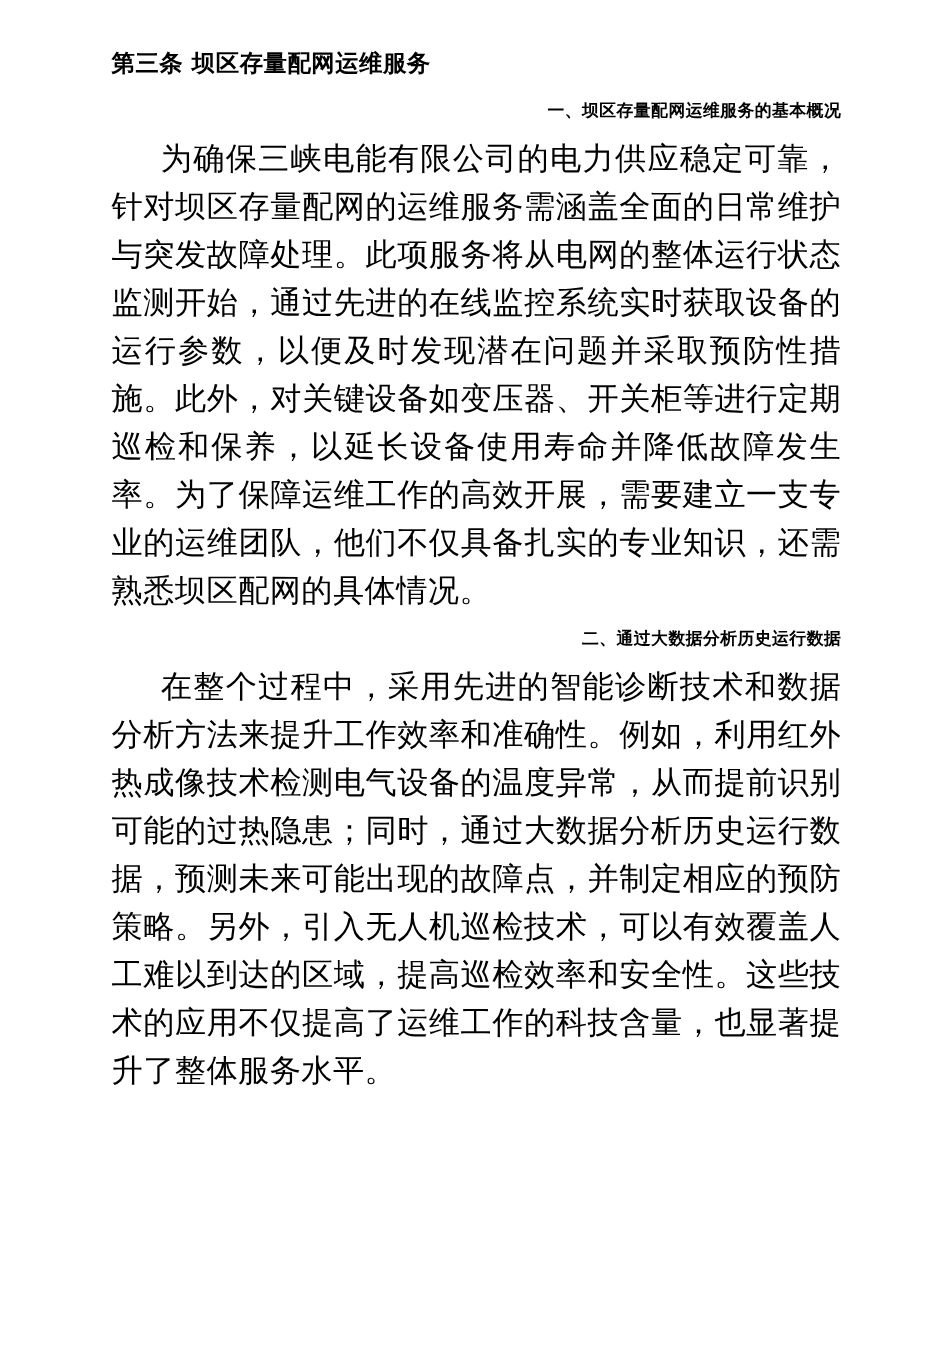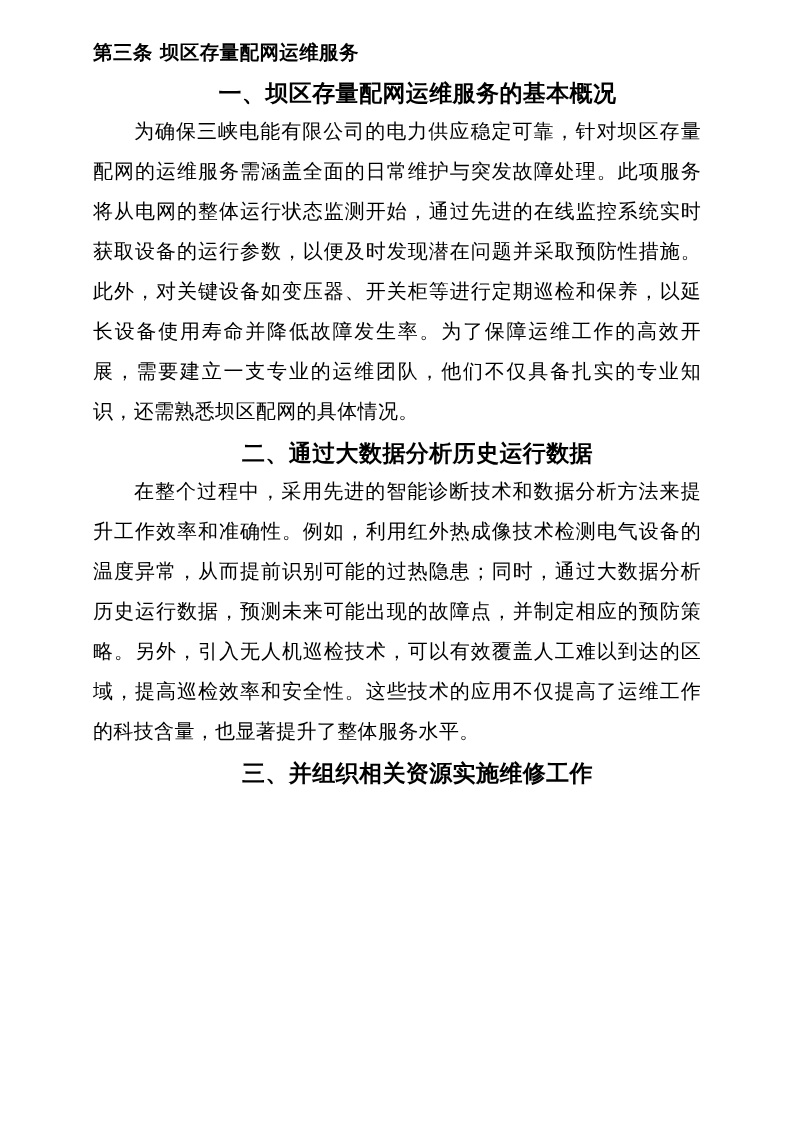--- a/index.html
+++ b/index.html
@@ -29,37 +29,36 @@
   }
   .doc-title {
     font-size: 19.5px;
     line-height: 40px;
     letter-spacing: 0.4px;
     text-align: left;
     white-space: pre;
     margin: 0;
   }
   .section-heading {
-    font-size: 23px;
+    font-size: 14px;
     line-height: 40px;
     letter-spacing: 0.4px;
     text-indent: 41px;
-    text-align: center;
+    text-align: right;
     margin: 0;
   }
   .body-para {
-    font-size: 20px;
+    font-size: 26px;
     line-height: 40px;
     letter-spacing: 0.35px;
     text-indent: 41px;
     text-align: justify;
     text-justify: inter-character;
     margin: 0;
     word-break: break-all;
-    font-family: Liberation Mono, monospace;
   }
   .page-number {
     position: absolute;
     left: 0;
     right: 0;
     top: 1031px;
     text-align: center;
     font-family: "Liberation Serif", "DejaVu Serif", serif;
     font-size: 12px;
     line-height: 16px;

